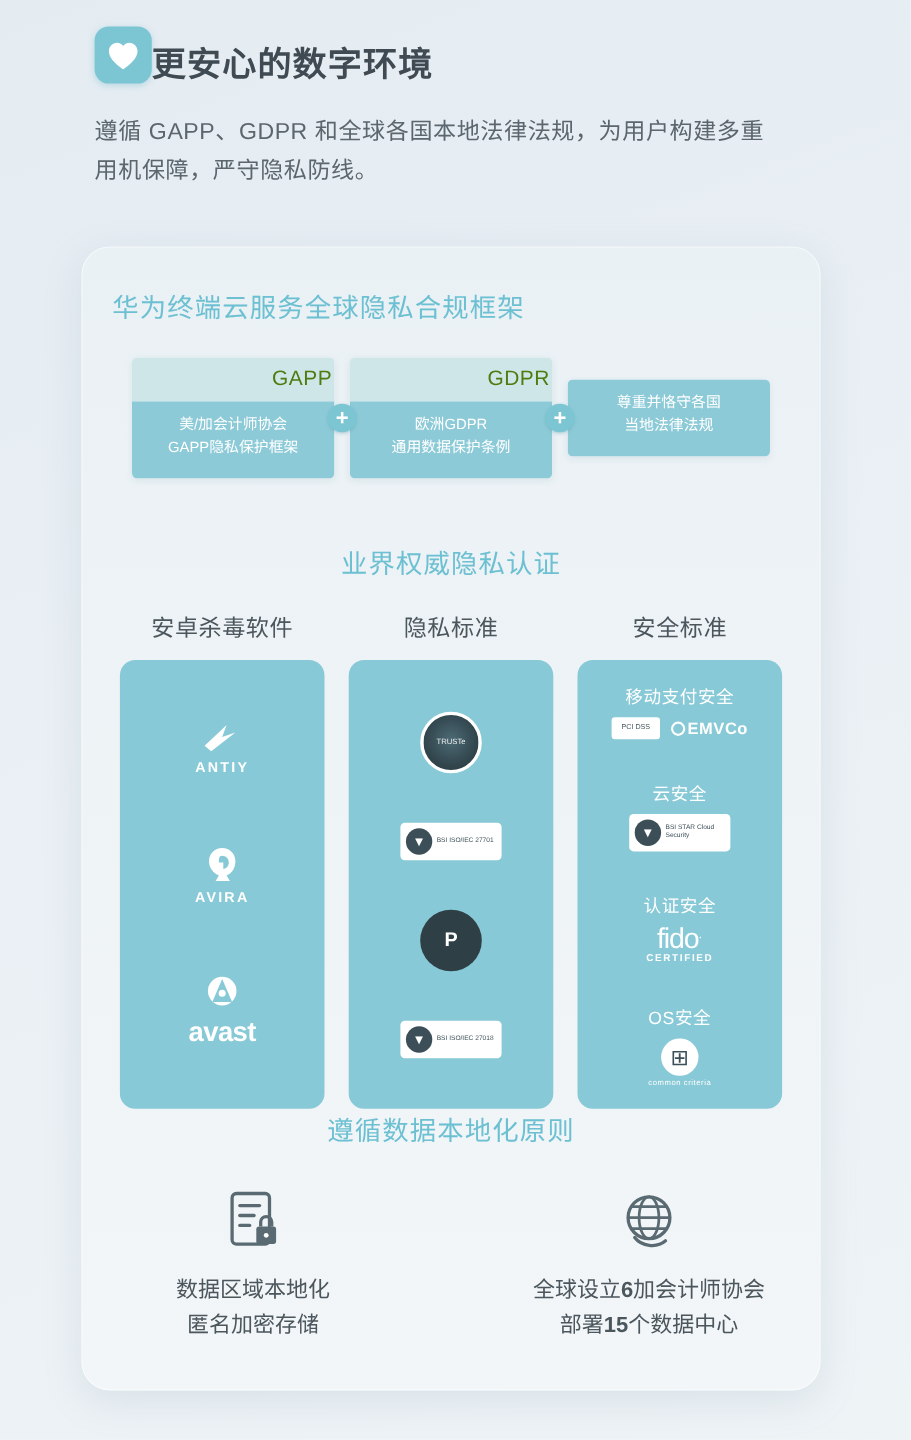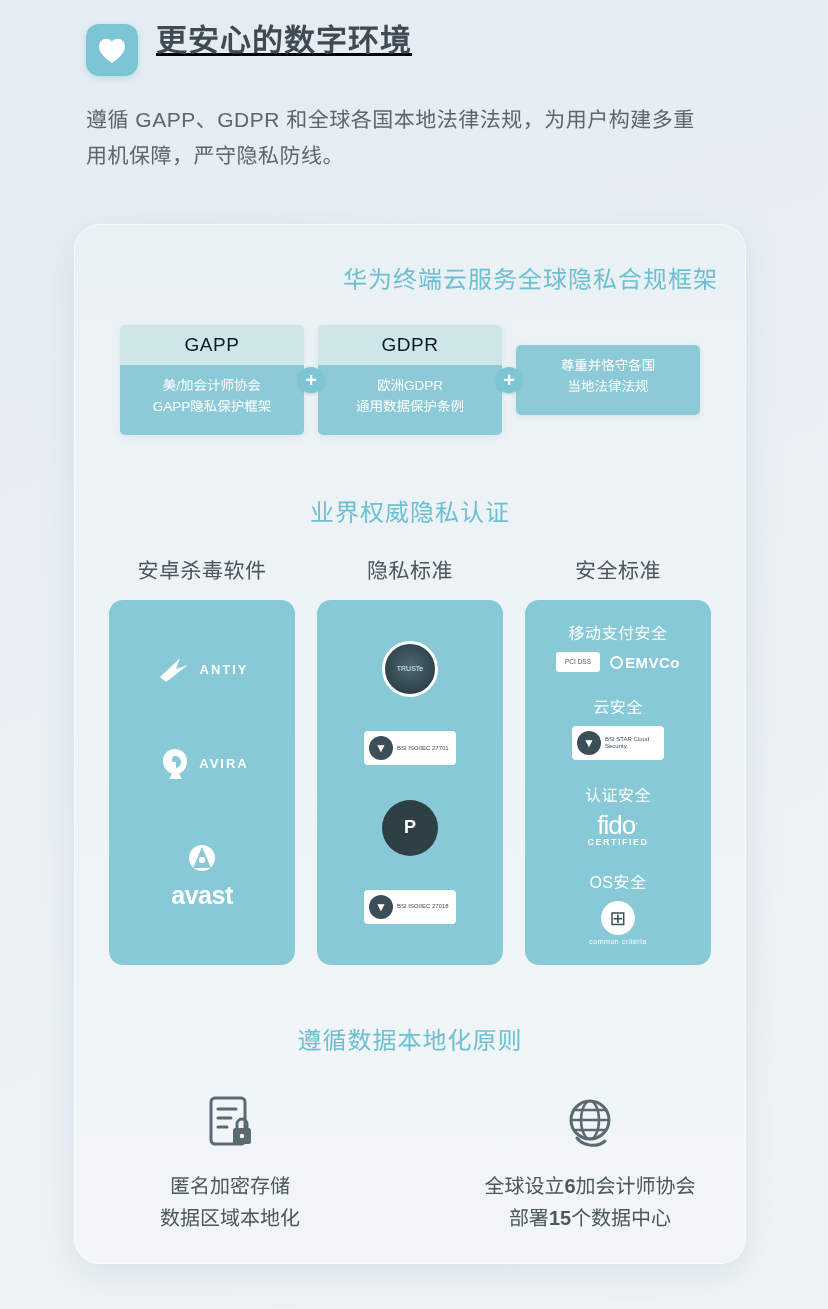--- a/index.html
+++ b/index.html
@@ -22,23 +22,21 @@
     box-sizing: border-box;
     padding: 0;
   }
 
   
   .header {
     padding: 24px 60px 0 86px;
   }
   .title-row {
     display: flex;
-    align-items: flex-start;
-    gap: 18px;
-    text-decoration: underline;
+    align-items: flex-end;
   }
   .heart-badge {
     width: 52px;
     height: 52px;
     border-radius: 13px;
     background: #7cc6d4;
     display: flex;
     align-items: center;
     justify-content: center;
     flex: 0 0 auto;
@@ -69,21 +67,21 @@
     width: 672px;
     height: 1040px;
     border-radius: 26px;
     background: linear-gradient(180deg, #eaf1f5 0%, #eef3f6 45%, #f2f6f8 100%);
     box-shadow: 0 10px 34px rgba(130,160,180,0.18), inset 0 0 0 1px rgba(255,255,255,0.55);
     box-sizing: border-box;
     padding: 36px 28px 30px 28px;
   }
 
   .card-heading {
-    text-align: right;
+    text-align: left;
     color: #6cc0d2;
     font-size: 24px;
     letter-spacing: 1px;
     font-weight: 500;
   }
 
   
   .framework-row {
     display: flex;
     align-items: center;
@@ -92,23 +90,23 @@
     gap: 0;
   }
   .fw-box {
     width: 184px;
     border-radius: 5px;
     overflow: hidden;
     box-shadow: 0 2px 6px rgba(140,175,190,0.18);
   }
   .fw-head {
     background: #cfe6e8;
-    color: #0f172a;
+    color: #4d7c0f;
     font-size: 19px;
-    text-align: center;
+    text-align: right;
     padding: 9px 2px;
     letter-spacing: 0.5px;
   }
   .fw-head.wide-text { font-size: 17px; }
   .fw-body {
     background: #8ccad7;
     color: #ffffff;
     font-size: 13.5px;
     line-height: 1.55;
     text-align: center;
@@ -152,35 +150,35 @@
   .cert-col-title {
     text-align: center;
     color: #4b565d;
     font-size: 21px;
     margin-bottom: 16px;
     letter-spacing: 0.5px;
   }
   .cert-panel {
     background: #87c9d6;
     border-radius: 14px;
-    height: 365px;
+    height: 408px;
     box-sizing: border-box;
     padding: 24px 12px;
     display: flex;
     flex-direction: column;
     align-items: center;
     color: #ffffff;
   }
   .cert-panel.a { justify-content: space-around; }
   .cert-panel.b { justify-content: space-around; }
   .cert-panel.c { justify-content: space-between; padding-top: 20px; padding-bottom: 20px; }
 
   .logo-item {
     display: flex;
-    flex-direction: row;
+    flex-direction: column;
     align-items: center;
     gap: 4px;
   }
   .logo-name {
     font-size: 13px;
     letter-spacing: 2px;
     font-weight: bold;
     color: #ffffff;
   }
 
@@ -306,21 +304,20 @@
     color: #ffffff;
     margin-top: 3px;
     letter-spacing: 0.5px;
   }
 
   
   .local-heading {
     text-align: center;
     color: #6cc0d2;
     font-size: 24px;
-    margin-top: 56px;
     letter-spacing: 1px;
   }
   .local-row {
     display: flex;
     justify-content: center;
     gap: 110px;
     margin-top: 36px;
   }
   .local-item {
     display: flex;
@@ -477,22 +474,22 @@
             <rect x="6" y="4" width="34" height="46" rx="4" fill="none" stroke="#5a6a72" stroke-width="3"></rect>
             <line x1="13" y1="15" x2="31" y2="15" stroke="#5a6a72" stroke-width="3" stroke-linecap="round"></line>
             <line x1="13" y1="24" x2="26" y2="24" stroke="#5a6a72" stroke-width="3" stroke-linecap="round"></line>
             <line x1="13" y1="33" x2="22" y2="33" stroke="#5a6a72" stroke-width="3" stroke-linecap="round"></line>
             <rect x="28" y="34" width="18" height="16" rx="2.5" fill="#5a6a72"></rect>
             <path d="M32 34v-4a5 5 0 0 1 10 0v4" fill="none" stroke="#5a6a72" stroke-width="3"></path>
             <circle cx="37" cy="42" r="2.2" fill="#ffffff"></circle>
           </svg>
         </div>
         <div class="local-text">
+          <div>数据区域本地化</div>
           <div>匿名加密存储</div>
-          <div>数据区域本地化</div>
         </div>
       </div>
 
       <div class="local-item">
         <div class="local-icon">
           <svg width="58" height="58" viewBox="0 0 58 58" aria-hidden="true">
             <circle cx="29" cy="26" r="19" fill="none" stroke="#5a6a72" stroke-width="3"></circle>
             <ellipse cx="29" cy="26" rx="9" ry="19" fill="none" stroke="#5a6a72" stroke-width="2.5"></ellipse>
             <line x1="10" y1="26" x2="48" y2="26" stroke="#5a6a72" stroke-width="2.5"></line>
             <line x1="13" y1="16" x2="45" y2="16" stroke="#5a6a72" stroke-width="2.5"></line>

